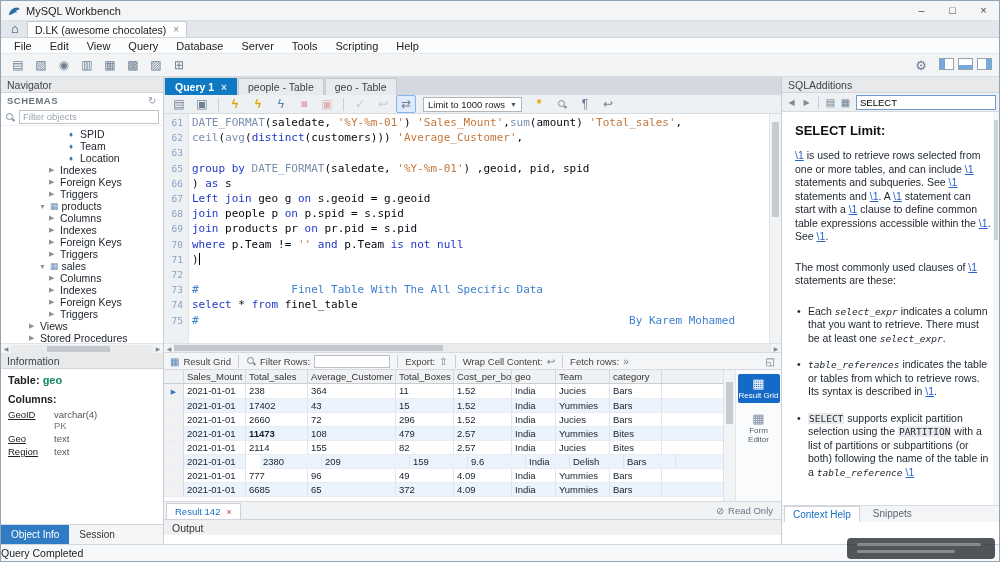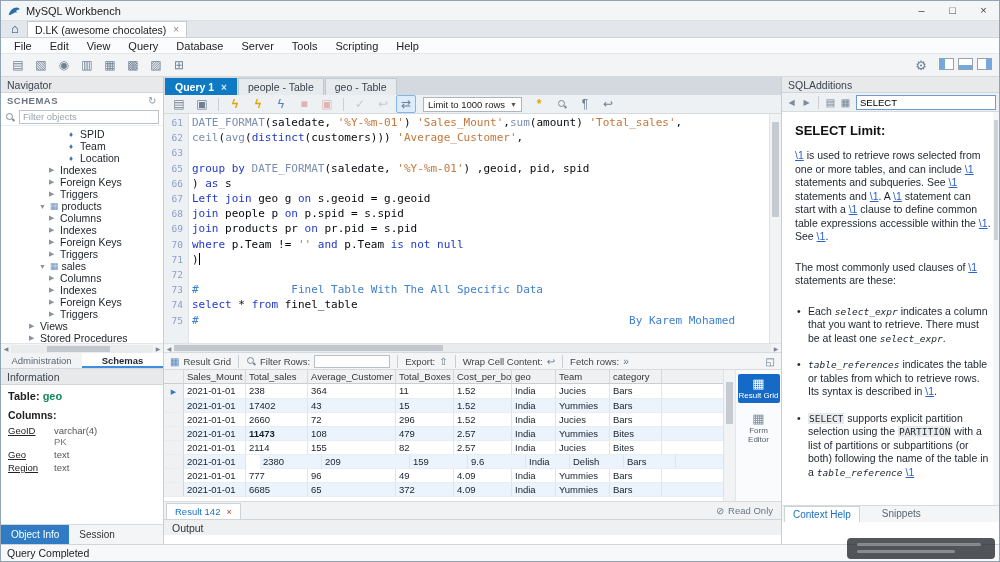--- a/index.html
+++ b/index.html
@@ -135,26 +135,26 @@
 .helph{font-size:13px;font-weight:bold;margin-bottom:11px;color:#111}
 .hpara{font-size:10.5px;line-height:13.5px;margin-bottom:17px;color:#1c242e}
 .hg-t{color:#1c242e}
 .hg-l{color:#2a62c9;text-decoration:underline}
 .hg-i{font-style:italic;font-family:"DejaVu Sans Mono",monospace;font-size:9.5px}
 .hg-m{font-family:"DejaVu Sans Mono",monospace;font-size:9.5px;background:#e8eaec;padding:0 1px}
 .hbullet{position:relative;padding-left:13px;font-size:10.5px;line-height:13.5px;margin-bottom:13px;color:#1c242e}
 .hdot{position:absolute;left:2px;top:0}
 .hvscroll{position:absolute;right:0;top:0;bottom:0;width:6px;background:#f4f5f6}
 .hvthumb{position:absolute;left:1px;right:1px;top:8px;height:120px;background:#cdd2d7}
-.helptabs{flex:0 0 17px;border-top:1px solid #d7dbdf;display:flex;align-items:flex-start;gap:14px;background:#f4f5f7;padding-left:2px}
+.helptabs{flex:0 0 17px;border-top:1px solid #d7dbdf;display:flex;align-items:flex-start;gap:5px;background:#f4f5f7;padding-left:2px}
 .htab{padding:0 8px;font-size:10px;color:#5a6572;height:16px;line-height:16px}
 .htab.active{background:#fff;color:#1a6fc4;border:1px solid #cdd2d7;border-bottom:none}
 .helpfill{flex:1;background:#fff}
 
-.statusbar{flex:0 0 17px;background:#f7f8f9;border-top:1px solid #d0d5da;display:flex;align-items:center;padding-left:6px;font-size:10.5px;color:#222}
+.statusbar{flex:0 0 17px;background:#f7f8f9;border-top:1px solid #d0d5da;display:flex;align-items:center;font-size:10.5px;color:#222}
 
 .mag-icon{position:relative;width:10px;height:10px;display:inline-block;flex:0 0 10px}
 .mag-icon::before{content:"";position:absolute;left:1px;top:1px;width:5px;height:5px;border:1.5px solid #7d8a97;border-radius:50%}
 .mag-icon::after{content:"";position:absolute;left:7px;top:7px;width:3px;height:1.5px;background:#7d8a97;transform:rotate(45deg)}
 .watermark{position:absolute;right:4px;bottom:2px;width:148px;height:21px;background:rgba(35,38,44,.78);border-radius:4px;z-index:9}
 .watermark i{position:absolute;left:10px;right:14px;height:3px;background:rgba(255,255,255,.32);border-radius:2px;display:block}
 .watermark i:nth-child(1){top:5px}
 .watermark i:nth-child(2){top:12px;right:40px}
 </style>
 </head>
@@ -303,24 +303,20 @@
             <span class="tlabel">Stored Procedures</span>
           </div>
         </div>
       <div class="treescroll">
         <span class="sarr">◀</span>
         <span class="strack">
             <span class="sthumb"></span>
           </span>
         <span class="sarr">▶</span>
       </div>
-      <div class="navtabs" id="navtabs">
-          <span class="ntab">Administration</span>
-          <span class="ntab active">Schemas</span>
-        </div>
       <div class="phdr">
           <span>Information</span>
         </div>
       <div class="infobody">
         <div class="inforow1">
           <span class="infotype">Table:</span>
           <span class="infoname">geo</span>
         </div>
         <div class="infocolslabel">Columns:</div>
         <div id="infocols">

